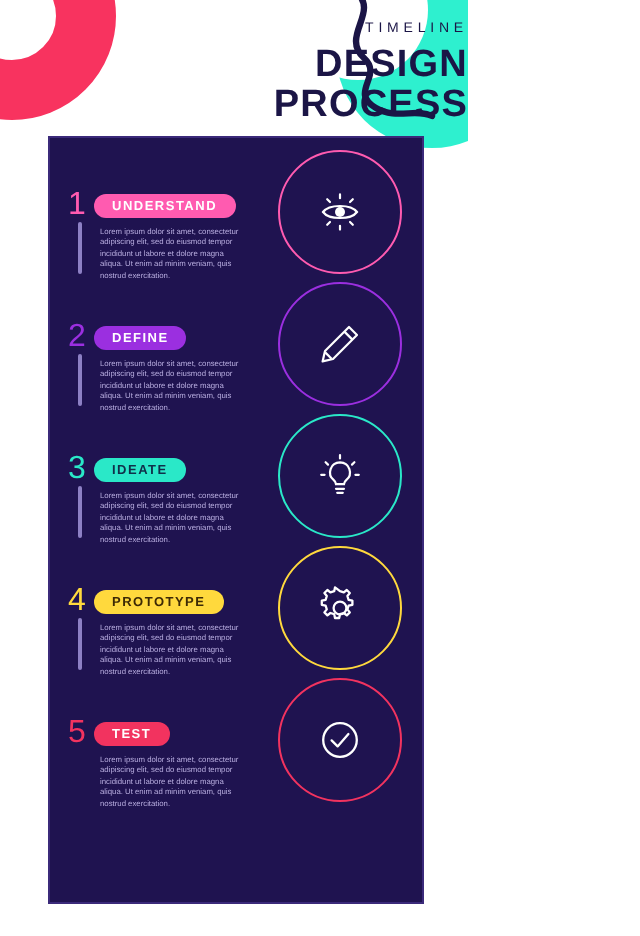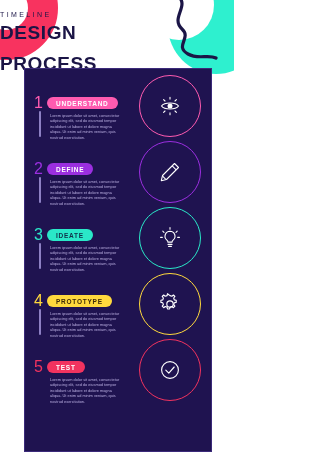--- a/index.html
+++ b/index.html
@@ -25,21 +25,21 @@
     background:#2ef0cf;
   }
   .teal-mask{
     right:20px;top:-30px;width:70px;height:70px;
     border-radius:50%;
     background:#ffffff;
   }
   .wave{left:168px;top:-4px;}
 
   
-  .header{position:absolute;left:0;right:0;top:11px;text-align:left;}
+  .header{position:absolute;left:0;right:0;top:11px;text-align:right;}
   .kicker{
     font-size:7px;letter-spacing:2.4px;color:#1b1546;
     font-weight:400;line-height:1;
   }
   .title{
     margin-top:5px;
     font-size:19px;line-height:19px;letter-spacing:.6px;
     font-weight:700;color:#1b1546;
   }
 
@@ -103,21 +103,21 @@
   <div class="deco teal-mask"></div>
   <div class="deco wave">
     <svg width="62" height="76" viewBox="0 0 62 76">
       <path d="M10 0 C 22 10, 2 22, 14 33 C 24 42, 6 50, 20 58 C 30 64, 40 58, 48 62" fill="none" stroke="#1b1546" stroke-width="3.2" stroke-linecap="round"></path>
     </svg>
   </div>
 
   <div class="header">
     <div class="kicker">TIMELINE</div>
     <div class="title">DESIGN</div>
-    <div class="title" style="margin-top:12px">PROCESS</div>
+    <div class="title" style="margin-top:1px">PROCESS</div>
   </div>
 
   <div class="panel">
 
     <div class="circles">
 
       <div class="circ" style="left:114px;top:6px;width:62px;height:62px;border:1.6px solid #ff5bb0;"></div>
       <div class="icon-wrap" style="left:114px;top:6px;width:62px;height:62px;">
         <svg width="26" height="26" viewBox="0 0 26 26">
           <g stroke="#ffffff" stroke-width="1.1" fill="none" stroke-linecap="round">

